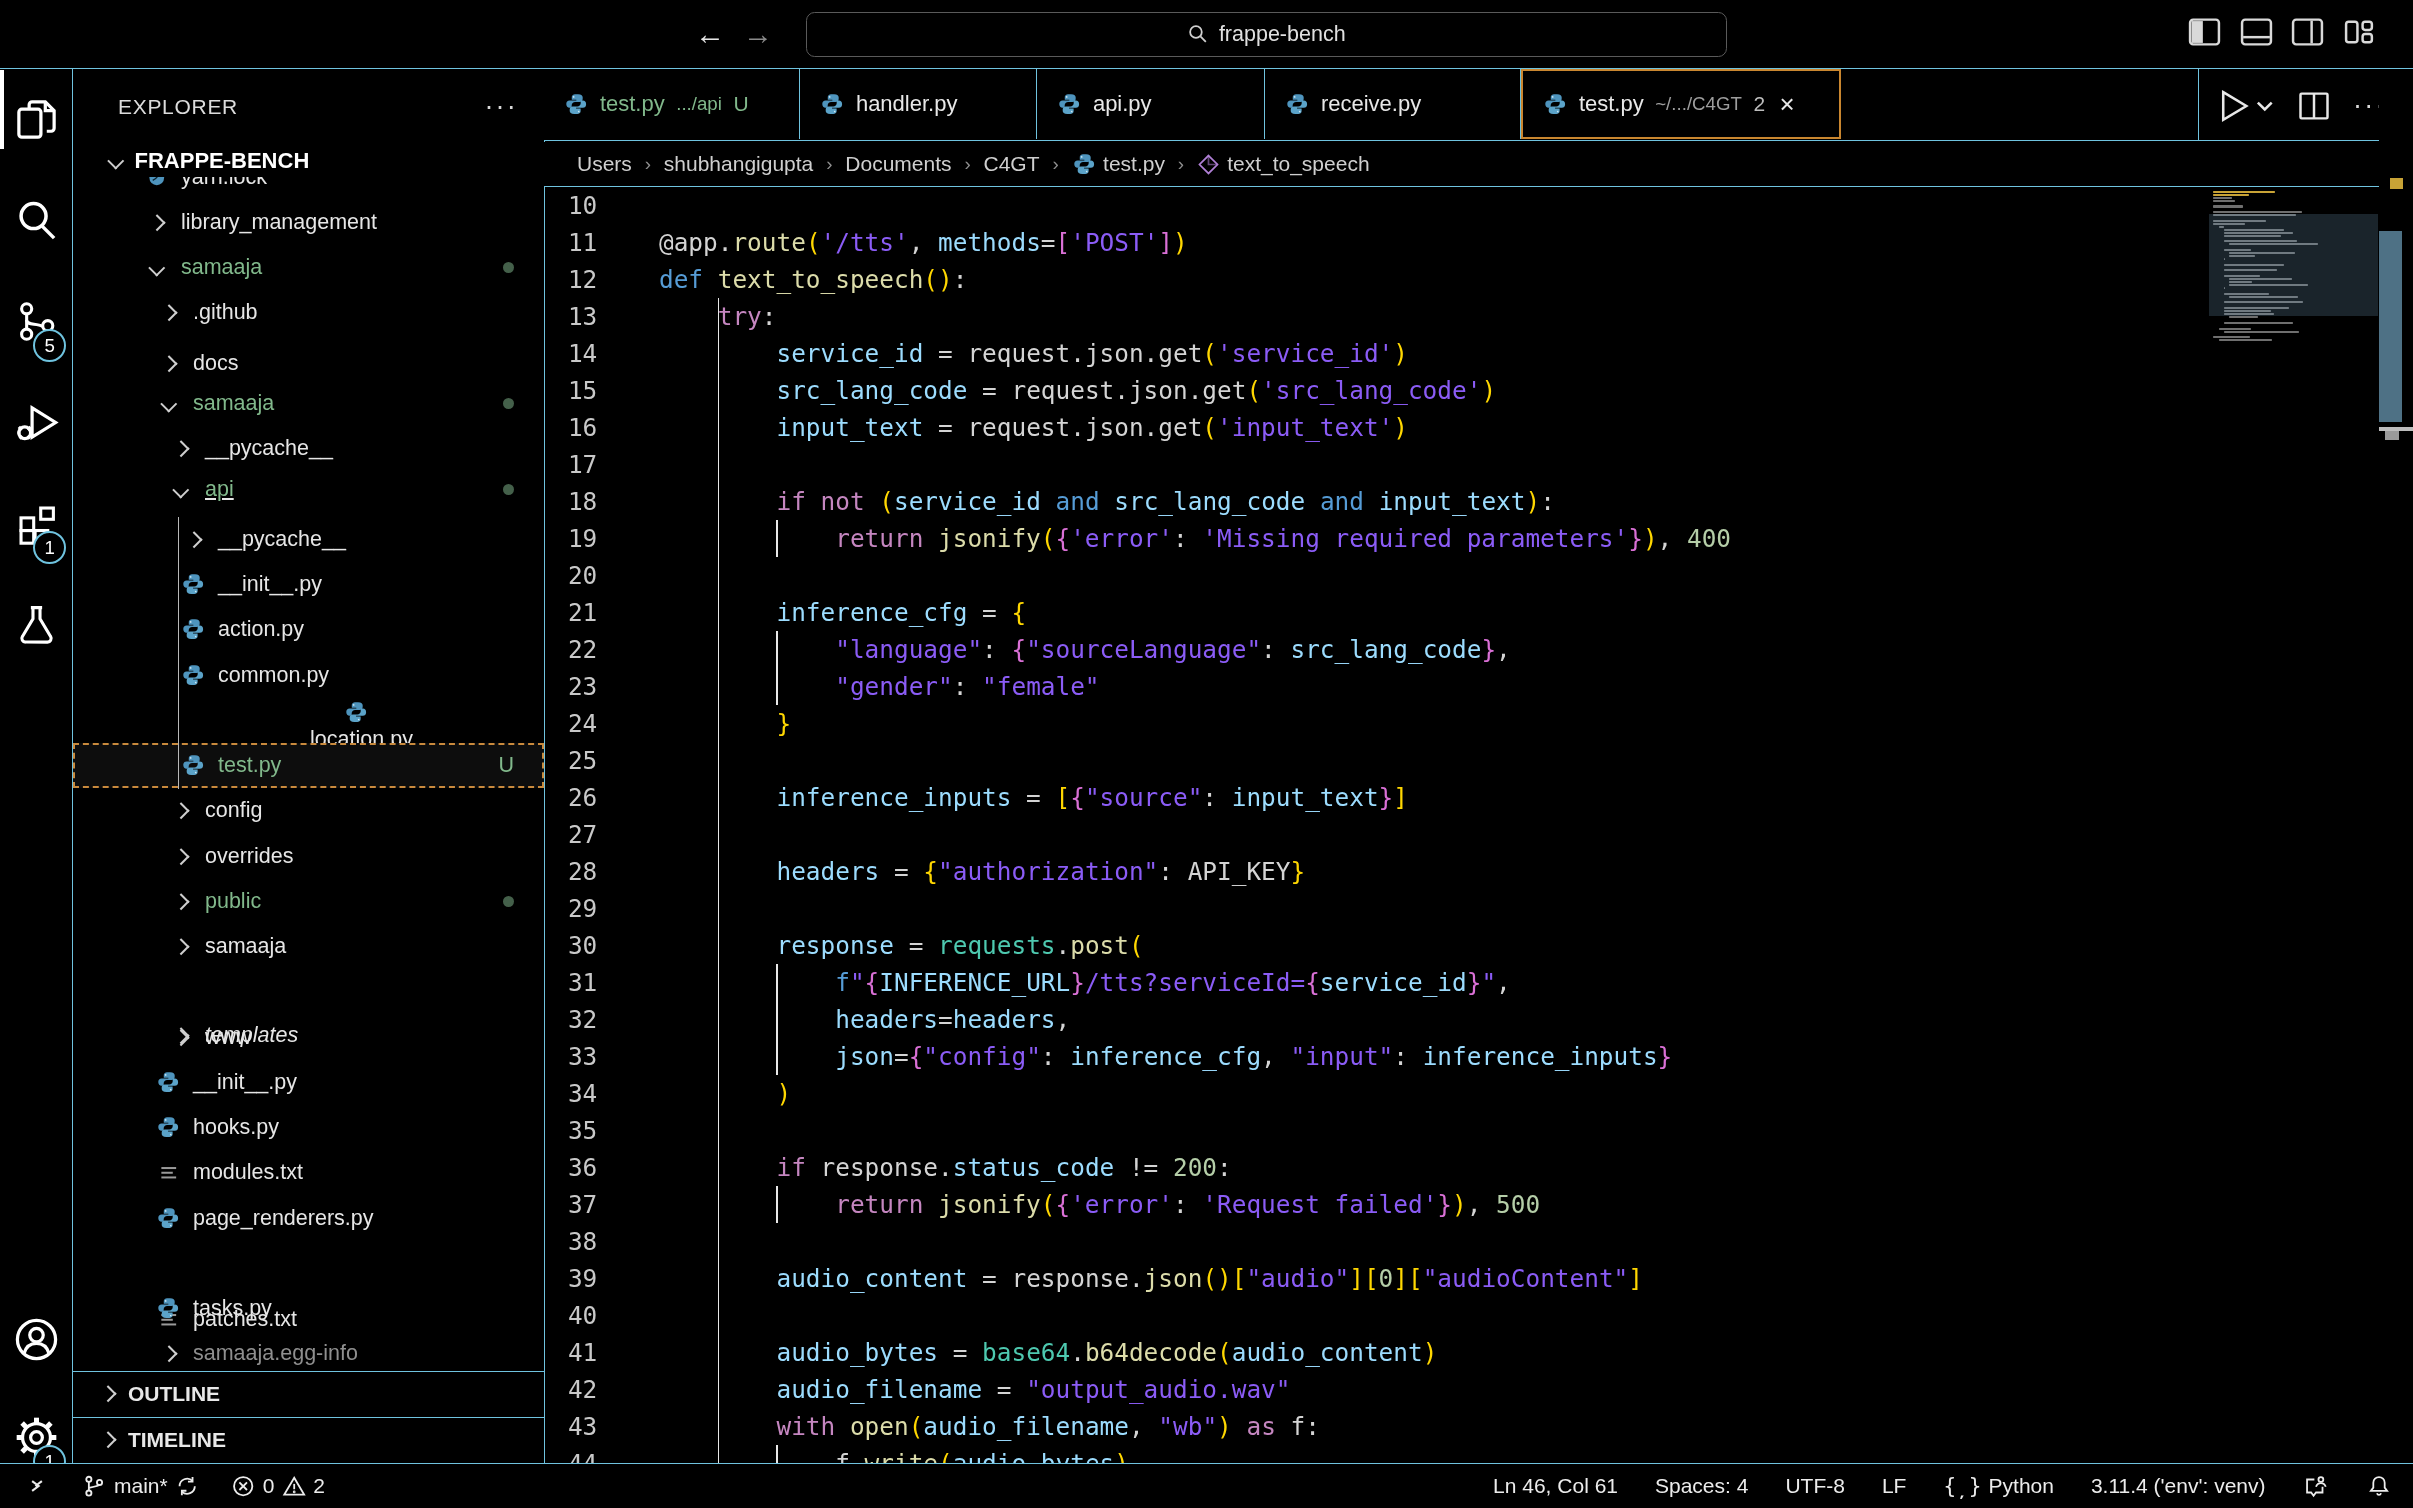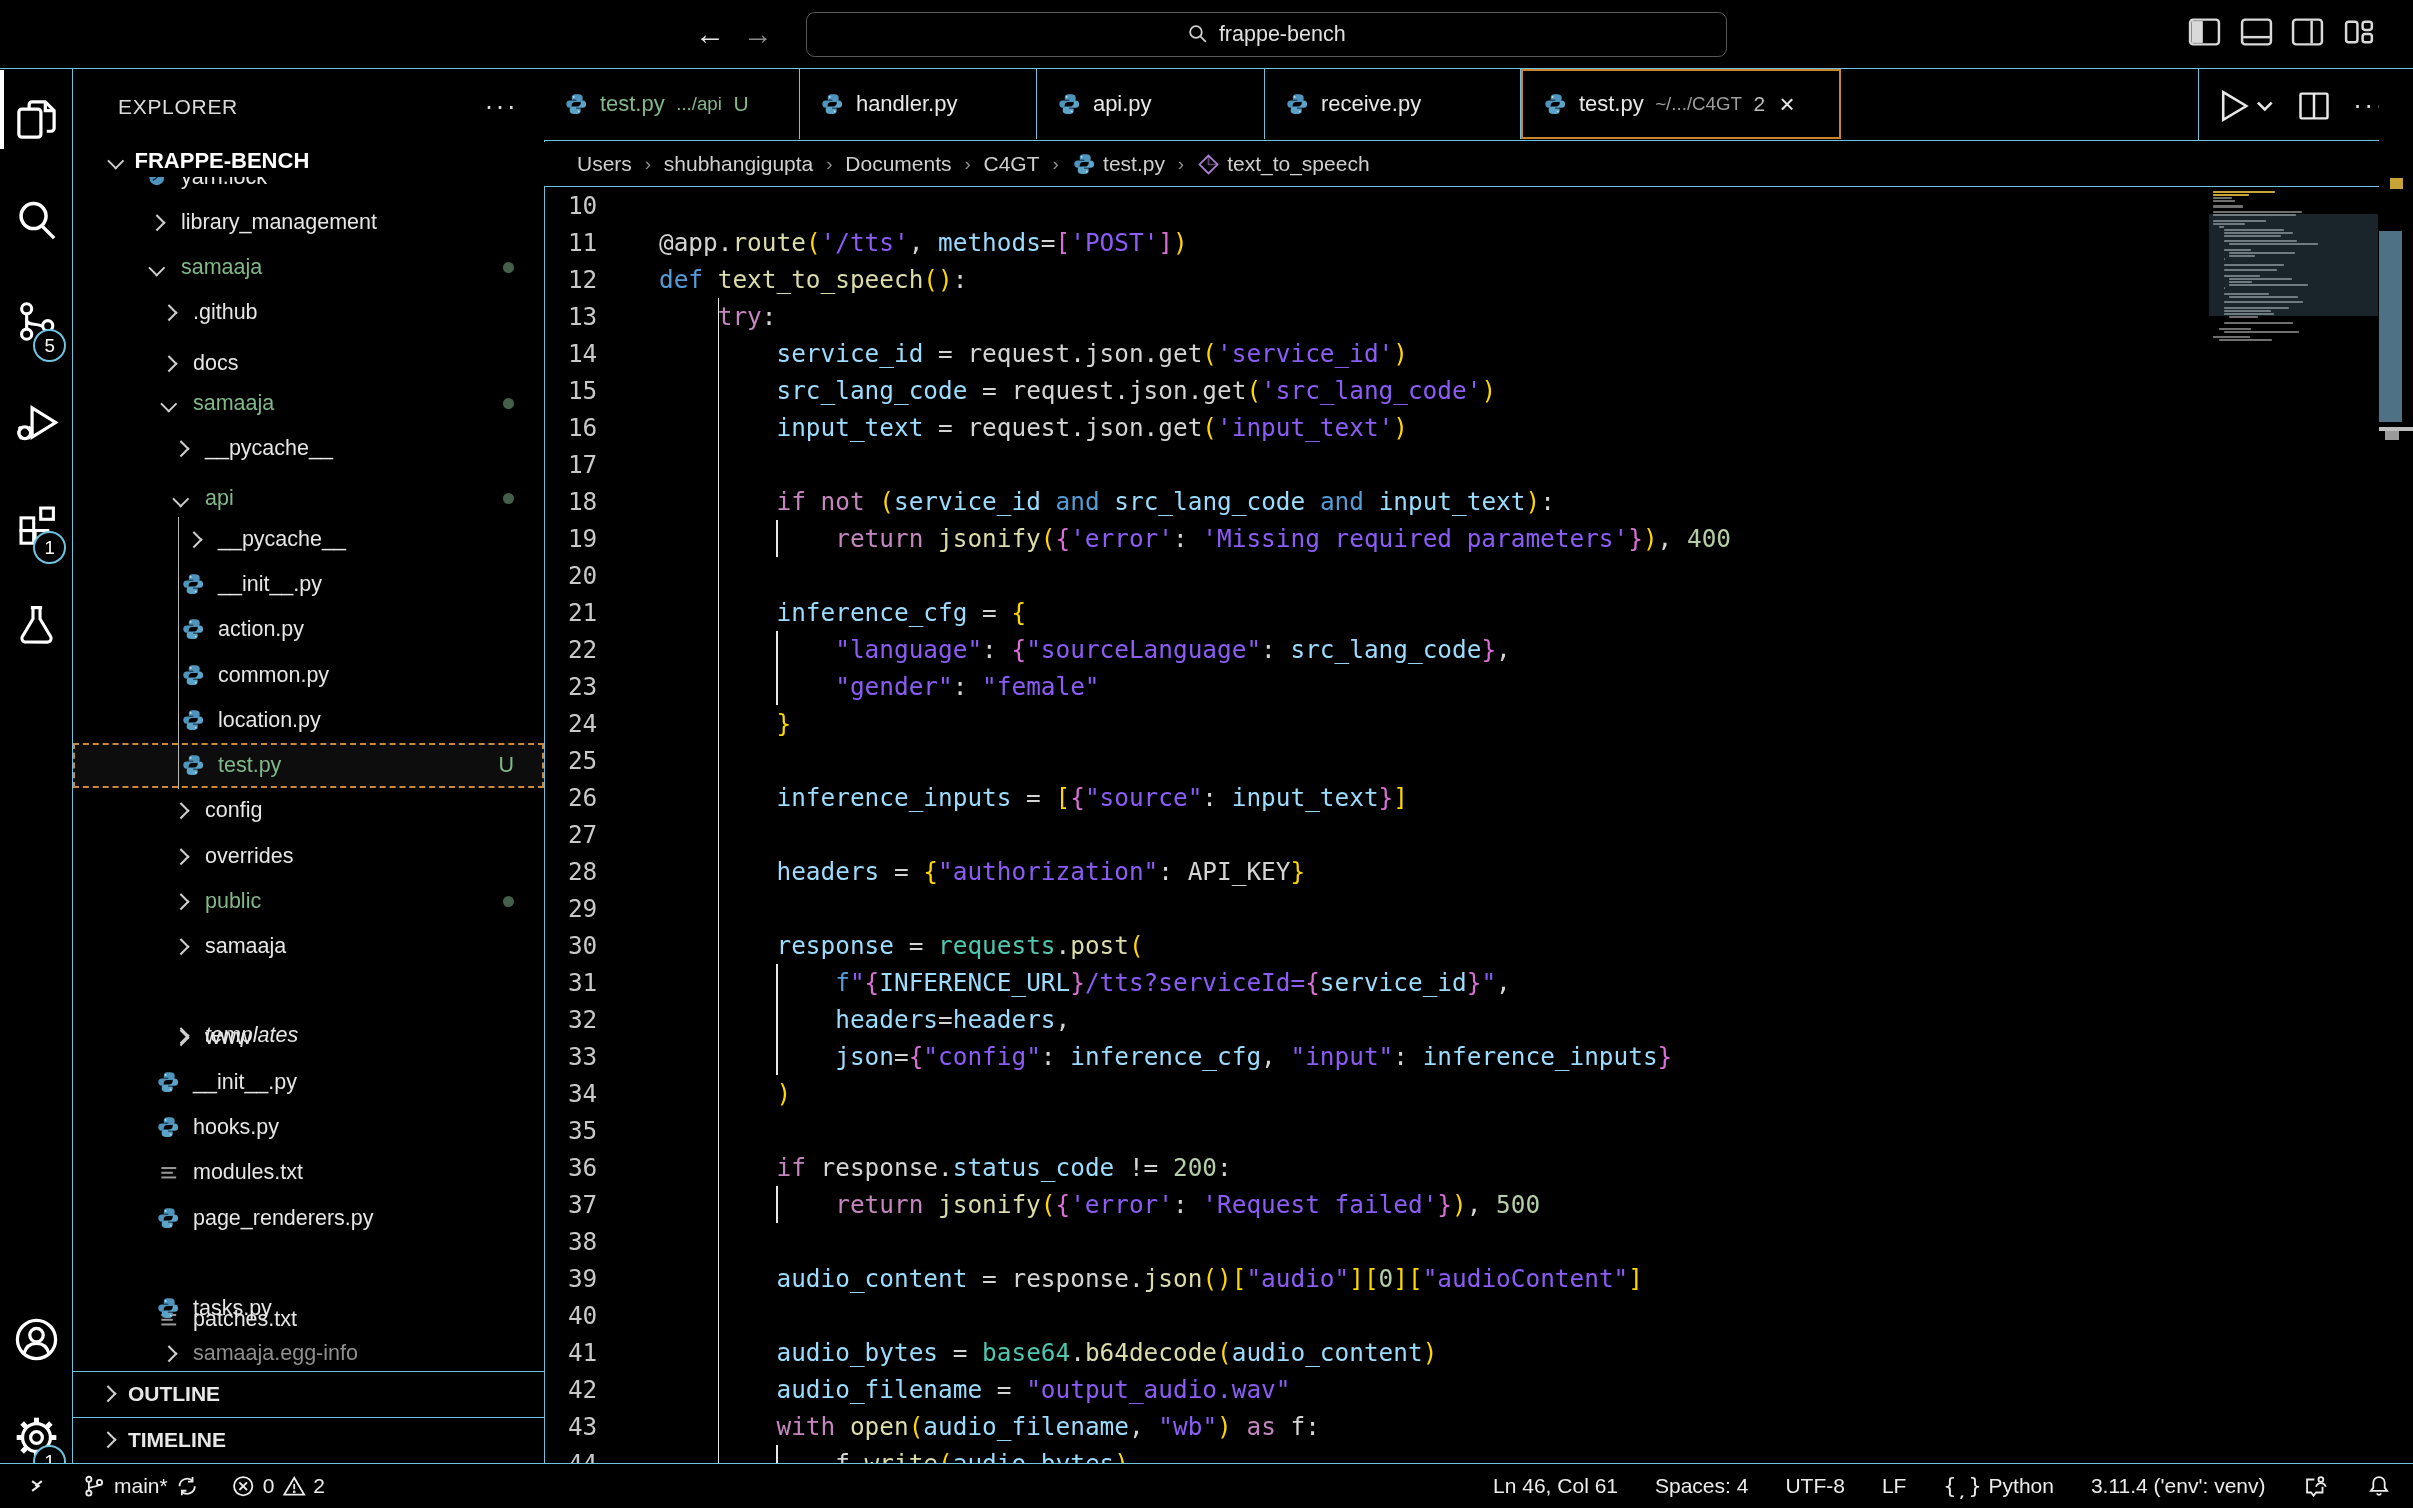--- a/index.html
+++ b/index.html
@@ -267,21 +267,21 @@
         <span class="t-right">
           <span class="gdot"></span>
         </span>
       </div>
       <div class="trow" style="top: 249px; padding-left: 93px;">
         <span class="t-ico">
           <span class="chev r" style="border-color: rgb(207, 207, 207);"></span>
         </span>
         <span class="lbl">__pycache__</span>
       </div>
-      <div class="trow green" style="top: 299px; padding-left: 93px;">
+      <div class="trow green" style="top: 290px; padding-left: 93px; text-decoration: underline;">
         <span class="t-ico">
           <span class="chev d" style="border-color: rgb(207, 207, 207);"></span>
         </span>
         <span class="lbl">api</span>
         <span class="t-right">
           <span class="gdot"></span>
         </span>
       </div>
       <div class="trow" style="top: 340px; padding-left: 106px;">
         <span class="t-ico">
@@ -315,21 +315,21 @@
         <span class="t-ico">
           <svg width="24.4" height="24.4" viewBox="0 0 32 32">
             <path fill="#4e94bd" d="M15.9 3c-4.6 0-5.7 2-5.7 4v3.2h6v1H7.3C4.7 11.2 3 12.8 3 15.9s1.7 4.8 4.3 4.8h2.8v-3.4c0-2.3 2-4.2 4.4-4.2h6c2.2 0 4-1.6 4-3.8V7c0-2-1.6-4-6-4h-2.6z"></path>
             <circle fill="#cfe6f2" cx="12.7" cy="6.4" r="1.1"></circle>
             <path fill="#5ba3c9" d="M16.1 29c4.6 0 5.7-2 5.7-4v-3.2h-6v-1h8.9c2.6 0 4.3-1.6 4.3-4.7s-1.7-4.8-4.3-4.8h-2.8v3.4c0 2.3-2 4.2-4.4 4.2h-6c-2.2 0-4 1.6-4 3.8V25c0 2 1.6 4 6 4h2.6z"></path>
             <circle fill="#cfe6f2" cx="19.3" cy="25.6" r="1.1"></circle>
           </svg>
         </span>
         <span class="lbl">common.py</span>
       </div>
-      <div class="trow" style="top: 521px; padding-left: 106px;">
+      <div class="trow" style="top: 521px; padding-left: 106px; flex-direction: column;">
         <span class="t-ico">
           <svg width="24.4" height="24.4" viewBox="0 0 32 32">
             <path fill="#4e94bd" d="M15.9 3c-4.6 0-5.7 2-5.7 4v3.2h6v1H7.3C4.7 11.2 3 12.8 3 15.9s1.7 4.8 4.3 4.8h2.8v-3.4c0-2.3 2-4.2 4.4-4.2h6c2.2 0 4-1.6 4-3.8V7c0-2-1.6-4-6-4h-2.6z"></path>
             <circle fill="#cfe6f2" cx="12.7" cy="6.4" r="1.1"></circle>
             <path fill="#5ba3c9" d="M16.1 29c4.6 0 5.7-2 5.7-4v-3.2h-6v-1h8.9c2.6 0 4.3-1.6 4.3-4.7s-1.7-4.8-4.3-4.8h-2.8v3.4c0 2.3-2 4.2-4.4 4.2h-6c-2.2 0-4 1.6-4 3.8V25c0 2 1.6 4 6 4h2.6z"></path>
             <circle fill="#cfe6f2" cx="19.3" cy="25.6" r="1.1"></circle>
           </svg>
         </span>
         <span class="lbl">location.py</span>
       </div>

